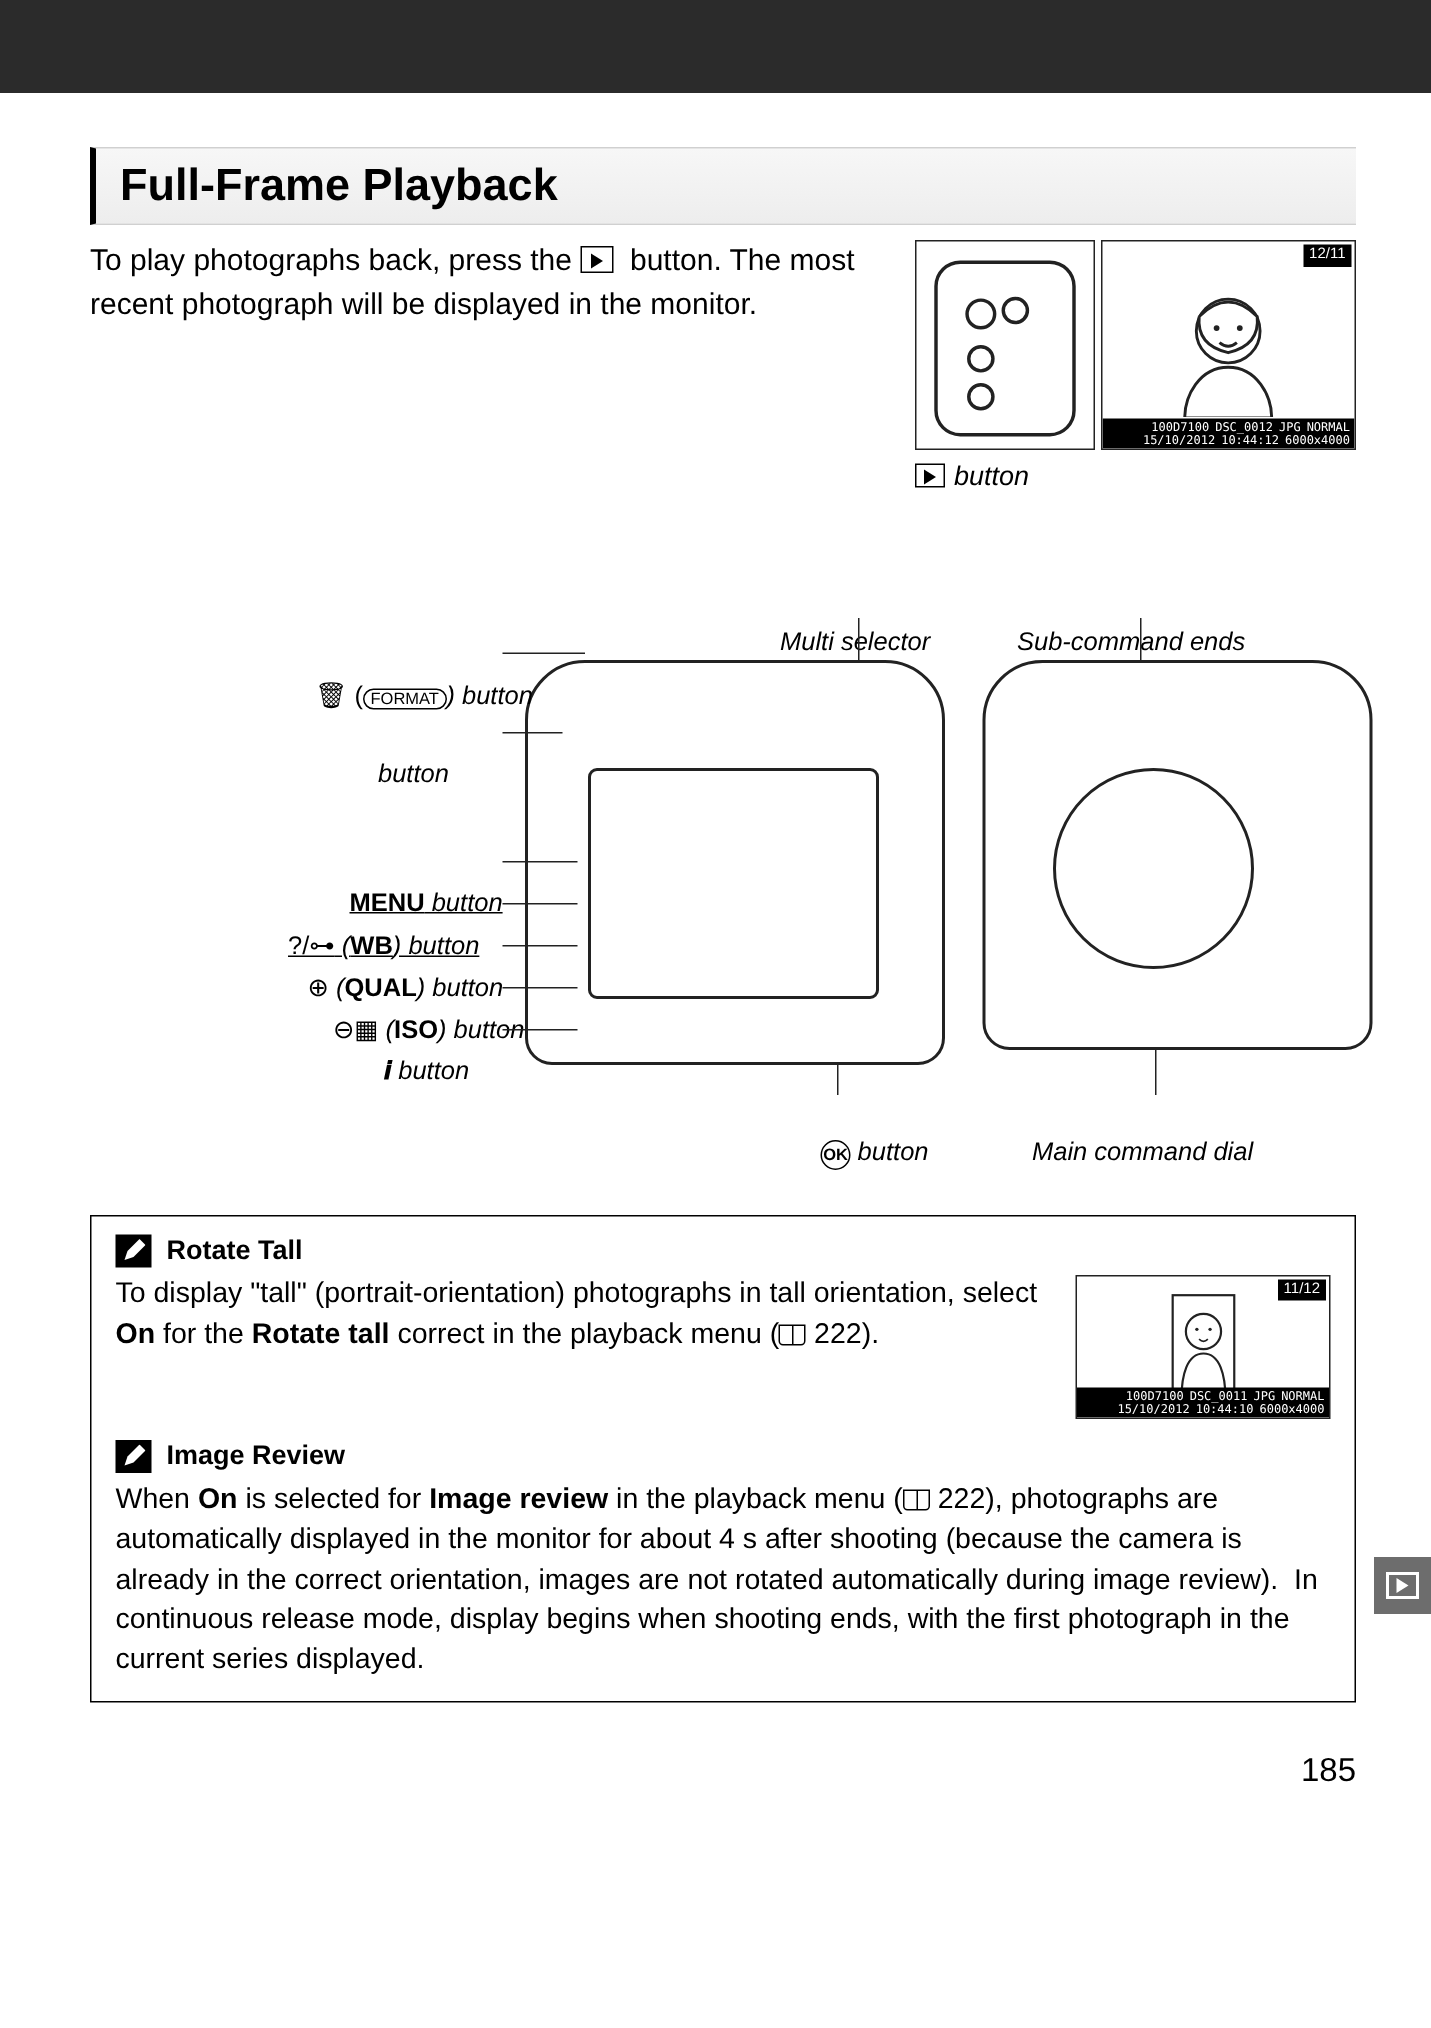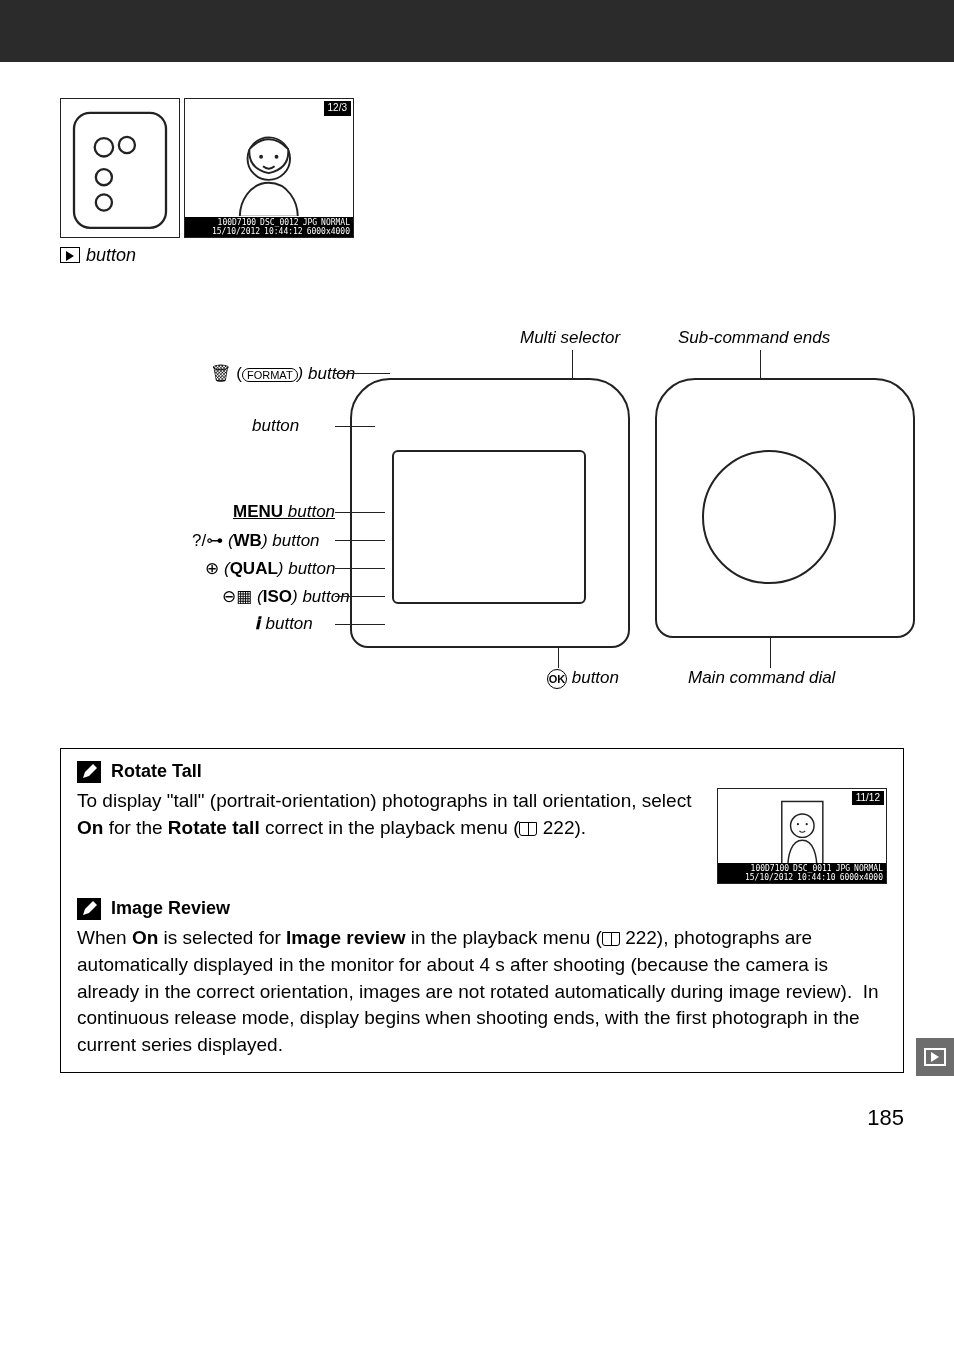--- a/index.html
+++ b/index.html
@@ -169,20 +169,21 @@
     left: 45px; top: 70px;
     width: 130px; height: 130px;
     border: 2px solid #222;
     border-radius: 50%;
   }
   .dlabel {
     position: absolute;
     font-style: italic;
     font-size: 17px;
     white-space: nowrap;
+    margin-top: 28px;
   }
   .dlabel .bold { font-style: normal; font-weight: 700; font-family: Arial, sans-serif; }
   .dlabel .glyph { font-style: normal; }
   .leader {
     position: absolute;
     background: #222;
     height: 1px;
   }
   .leaderv {
     position: absolute;
@@ -254,36 +255,42 @@
   .ws{white-space:pre-wrap;}
 </style>
 </head>
 <body>
 
 <div class="top-bar"></div>
 
 <div class="page">
 
 
+  <div class="subheading-bar">Full-Frame Playback</div>
 
   <div class="intro-row">
+    <div class="intro-text">
+      <span>To play photographs back, press the </span>
+      <span class="play-icon"></span>
+      <span class="ws"> button. The most recent photograph will be displayed in the monitor.</span>
+    </div>
     <div class="intro-images">
       <div class="img-row">
         <div class="placeholder-img cam-small">
           <svg viewBox="0 0 100 120" width="100%" height="100%">
             <rect x="10" y="12" width="80" height="100" rx="14" fill="#fff" stroke="#222" stroke-width="2"></rect>
             <circle cx="36" cy="42" r="8" fill="none" stroke="#222" stroke-width="2"></circle>
             <circle cx="56" cy="40" r="7" fill="none" stroke="#222" stroke-width="2"></circle>
             <circle cx="36" cy="68" r="7" fill="none" stroke="#222" stroke-width="2"></circle>
             <circle cx="36" cy="90" r="7" fill="none" stroke="#222" stroke-width="2"></circle>
           </svg>
         </div>
         <div class="placeholder-img monitor-small">
           <div class="monitor-content">
-            <span class="count-badge">12/3</span>
+            <span class="count-badge">12/11</span>
             <svg class="face" viewBox="0 0 100 100">
               <circle cx="50" cy="40" r="22" fill="#fff" stroke="#222" stroke-width="2"></circle>
               <path d="M50 65 C30 65 20 85 20 100 L80 100 C80 85 70 65 50 65" fill="#fff" stroke="#222" stroke-width="2"></path>
               <path d="M30 30 Q50 10 70 30 Q72 50 50 55 Q28 50 30 30" fill="#fff" stroke="#222" stroke-width="2"></path>
               <circle cx="42" cy="38" r="2" fill="#222"></circle>
                 <circle cx="58" cy="38" r="2" fill="#222"></circle>
               <path d="M44 48 Q50 53 56 48" fill="none" stroke="#222" stroke-width="2"></path>
             </svg>
             <div class="bottom-strip">
               <div class="row">
@@ -326,21 +333,21 @@
     <div class="dlabel" style="left:192px; top:78px;">
       <span class="play-box" style="width:18px;height:14px;"></span> <span>button</span>
     </div>
     <div class="leader" style="left:275px; top:88px; width:40px;"></div>
 
     <div class="dlabel" style="left:173px; top:164px;text-decoration:underline;">
       <span class="bold">MENU</span><span> button</span>
     </div>
     <div class="leader" style="left:275px; top:174px; width:50px;"></div>
 
-    <div class="dlabel" style="left:132px; top:192px;">
+    <div class="dlabel" style="left:132px; top:192px;text-decoration:underline;">
       <span class="glyph">?/⊶</span> (<span class="bold">WB</span><span>) button</span>
     </div>
     <div class="leader" style="left:275px; top:202px; width:50px;"></div>
 
     <div class="dlabel" style="left:145px; top:220px;">
       <span class="glyph">⊕</span> (<span class="bold">QUAL</span><span>) button</span>
     </div>
     <div class="leader" style="left:275px; top:230px; width:50px;"></div>
 
     <div class="dlabel" style="left:162px; top:248px;">

